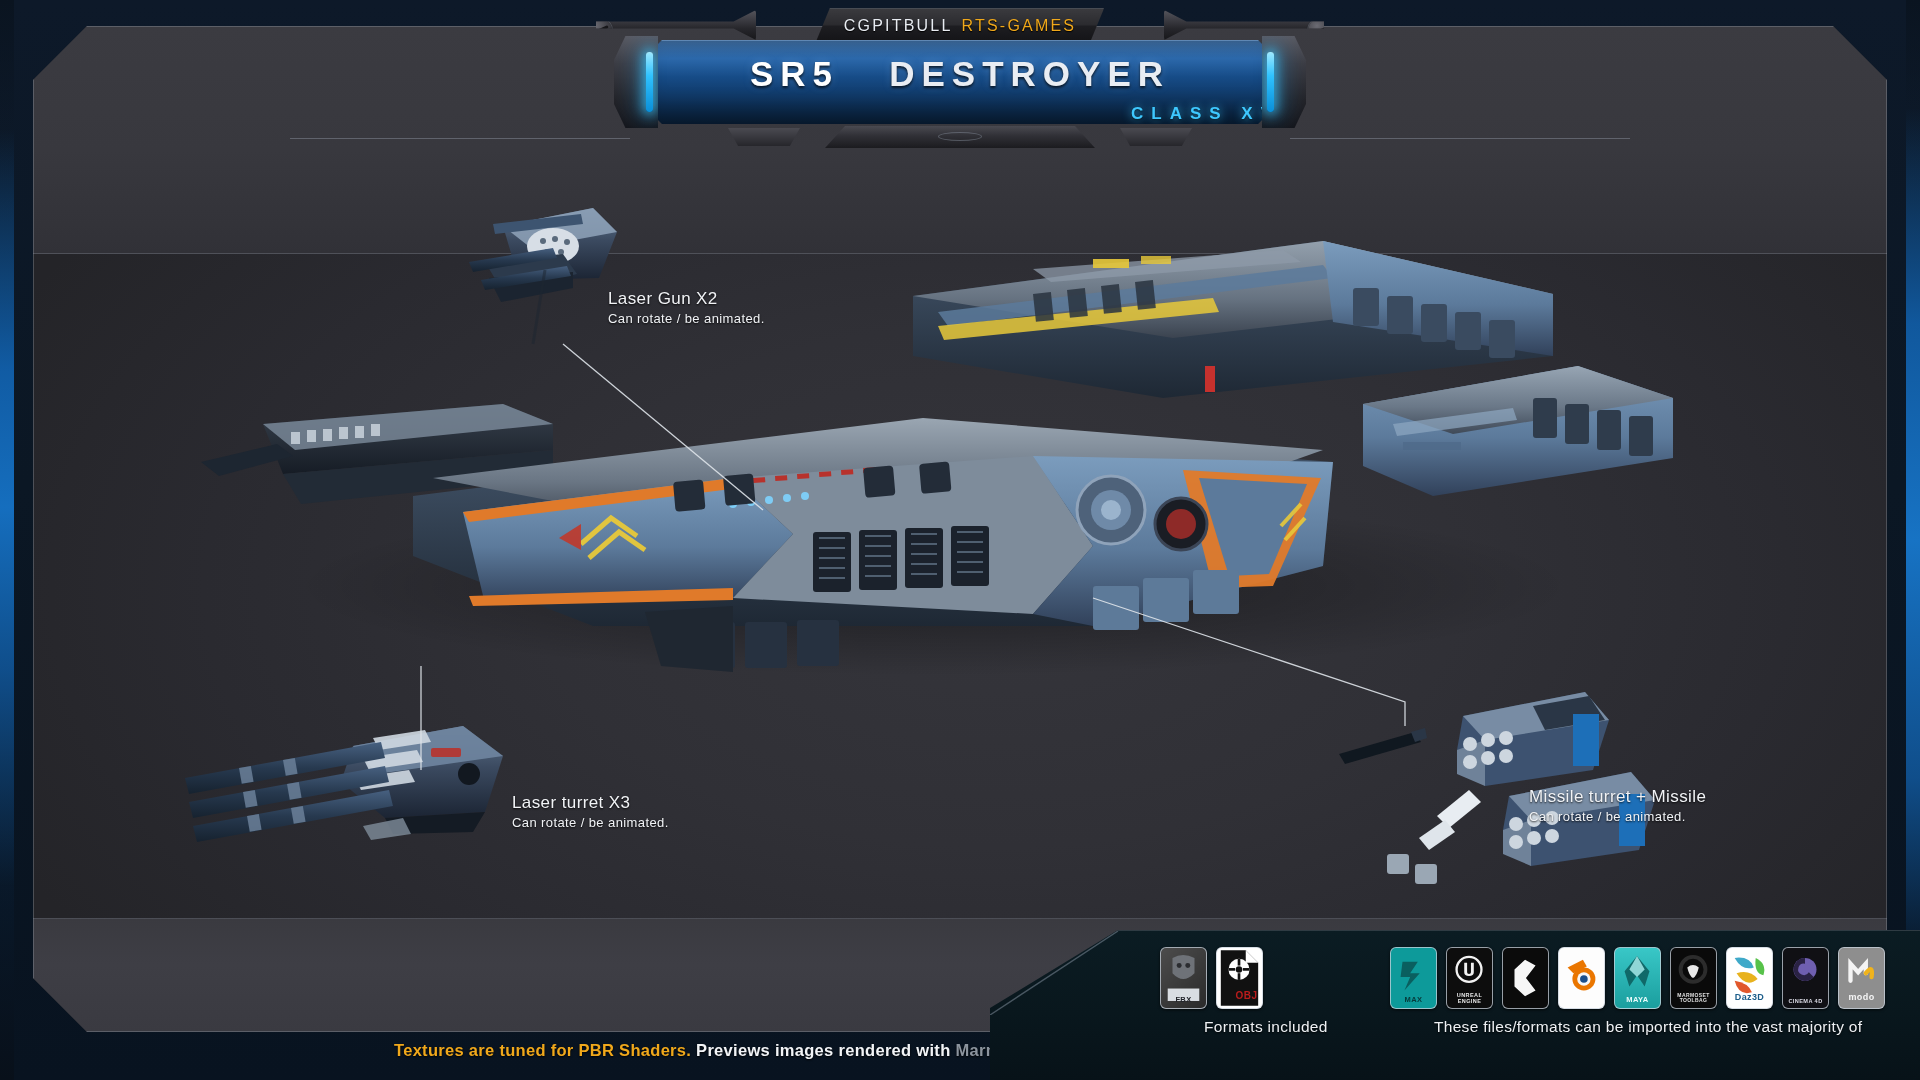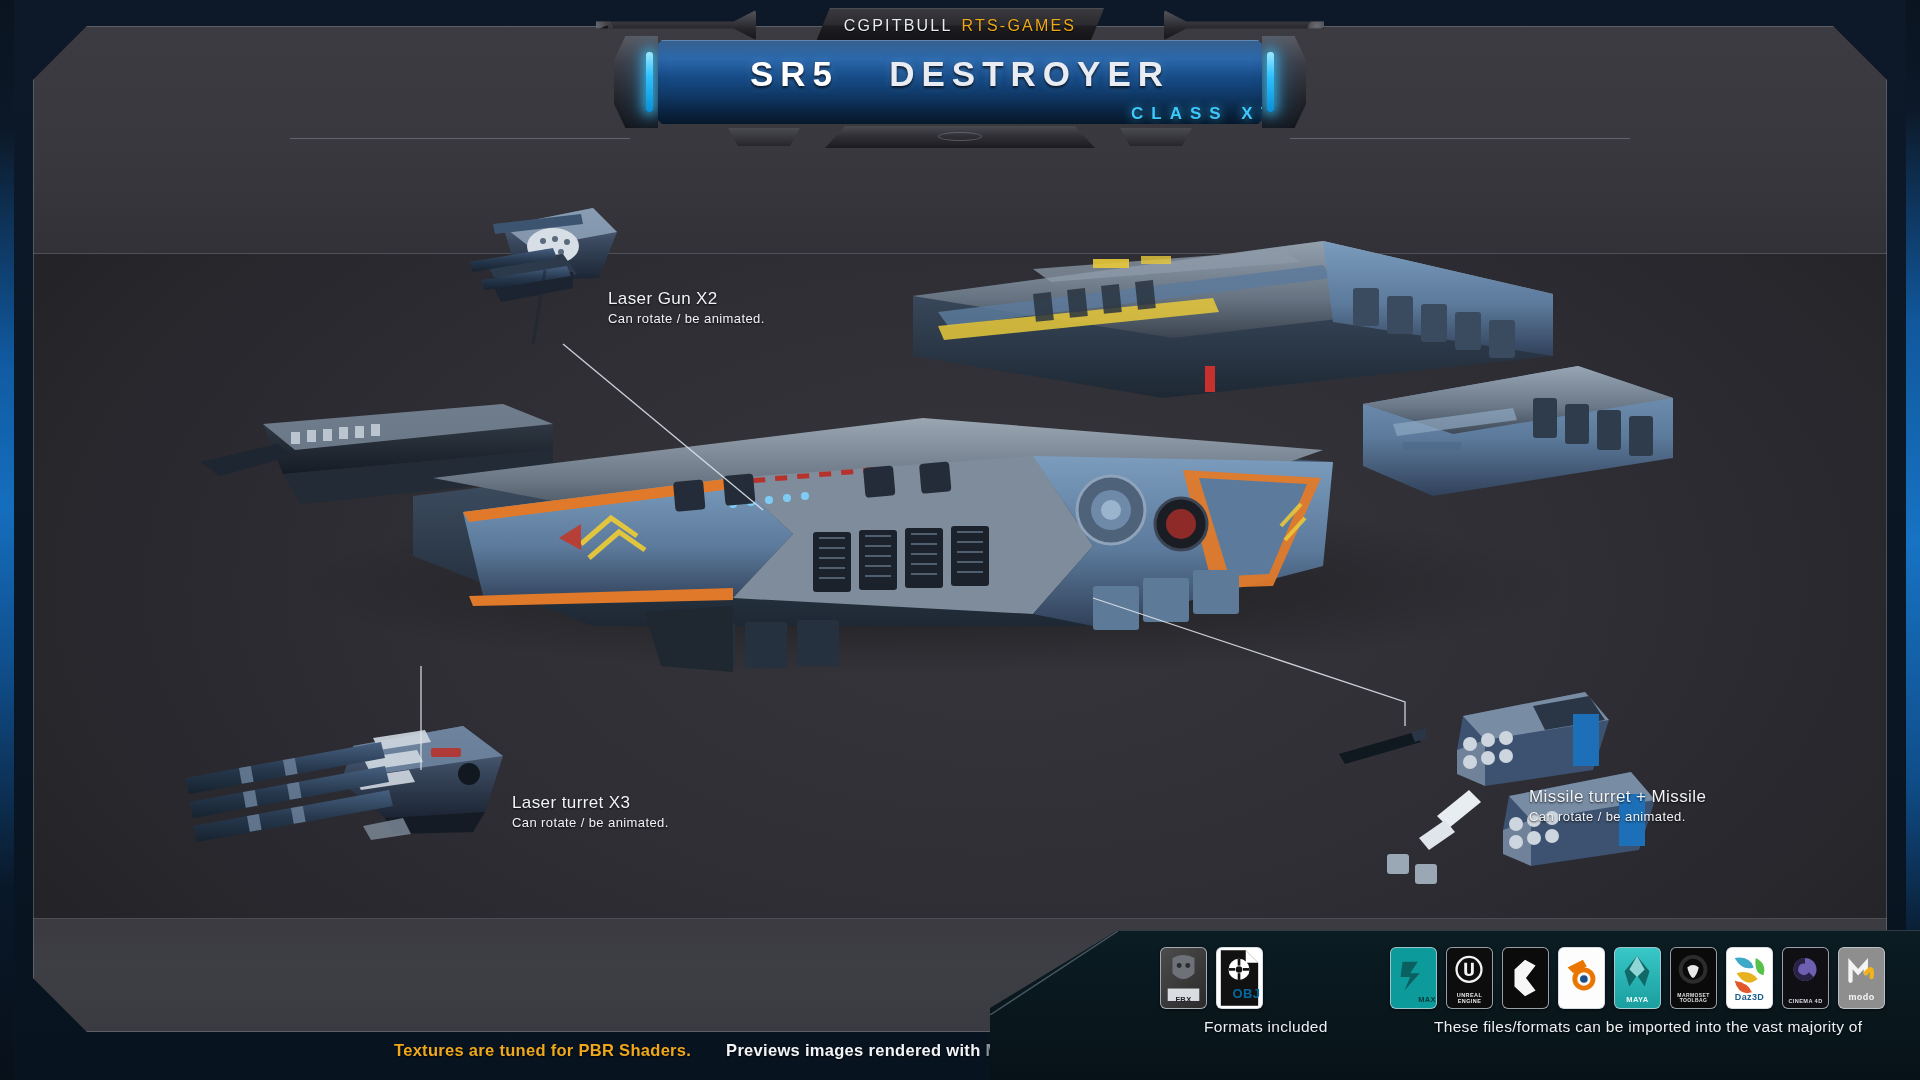--- a/index.html
+++ b/index.html
@@ -130,21 +130,21 @@
   .callout { position:absolute; z-index:25; color:#f1f3f6;
              font-size:17px; line-height:1.32; letter-spacing:.4px;
              text-shadow:0 1px 2px rgba(0,0,0,.85); white-space:nowrap; }
   .callout .t2 { font-size:13px; }
 
   
   #footer-note { position:absolute; left:394px; bottom:20px; z-index:40;
       font-size:16.5px; font-weight:bold; letter-spacing:.3px; white-space:nowrap;
       text-shadow:0 1px 2px rgba(0,0,0,.9); }
   #footer-note .gold  { color:#f0a81b; }
-  #footer-note .white { color:#f2f4f7; font-weight:bold;margin-left:30px; }
+  #footer-note .white { color:#f2f4f7; font-weight:bold; }
   #footer-note .grey  { color:#8c949e; }
 
   
   #fmt-panel { position:absolute; right:0; bottom:0; width:930px; height:150px; z-index:40;
       background:linear-gradient(180deg,#0b1c23 0%, #09171d 55%, #071218 100%);
       clip-path:polygon(128px 0, 100% 0, 100% 100%, 0 100%, 0 78px);
       border-top:1px solid rgba(150,165,180,.28); }
   #fmt-panel .diag { position:absolute; left:0; top:0; width:140px; height:84px;
       pointer-events:none; }
 
@@ -551,34 +551,34 @@
               <circle cx="23" cy="22" r="11"></circle>
             </g>
             <g fill="#111">
               <circle cx="23" cy="22" r="3.4"></circle>
               <rect x="21.6" y="11" width="2.8" height="7"></rect>
               <rect x="21.6" y="26" width="2.8" height="7"></rect>
               <rect x="12" y="20.6" width="7" height="2.8"></rect>
               <rect x="27" y="20.6" width="7" height="2.8"></rect>
             </g>
           </svg>
-          <div class="lbl" style="color:#0369a1; font-size:13px; bottom:7px;padding-left:14px;">OBJ</div>
+          <div class="lbl" style="color:#b91c1c; font-size:10px; bottom:7px;padding-left:14px;">OBJ</div>
         </div>
       </div>
       <div class="cap-text center">Formats included</div>
     </div>
 
     <div class="fmt-group b">
       <div class="icons-row">
 
         <div class="ic max">
           <svg viewBox="0 0 47 62" style="width:100%;height:100%;display:block">
             <path d="M12 14 L28 14 L20 26 L30 26 L14 44 L20 30 L10 30 Z" fill="#0a5f5f"></path>
           </svg>
-          <div class="lbl" style="color:#063b3b;text-align:right;">MAX</div>
+          <div class="lbl" style="color:#063b3b;">MAX</div>
         </div>
 
         <div class="ic ue">
           <svg viewBox="0 0 47 62" style="width:100%;height:100%;display:block">
             <circle cx="23" cy="22" r="13" fill="none" stroke="#f2f2f2" stroke-width="2.4"></circle>
             <path d="M18 15 v10 q0 4 5 4 q5 0 5-4 v-10 h-3 v10 q0 1.8 -2 1.8 q-2 0 -2 -1.8 v-10 z" fill="#f2f2f2"></path>
           </svg>
           <div class="lbl" style="color:#e9e9e9; font-size:5.5px; line-height:1.1;">UNREAL ENGINE</div>
         </div>
 

